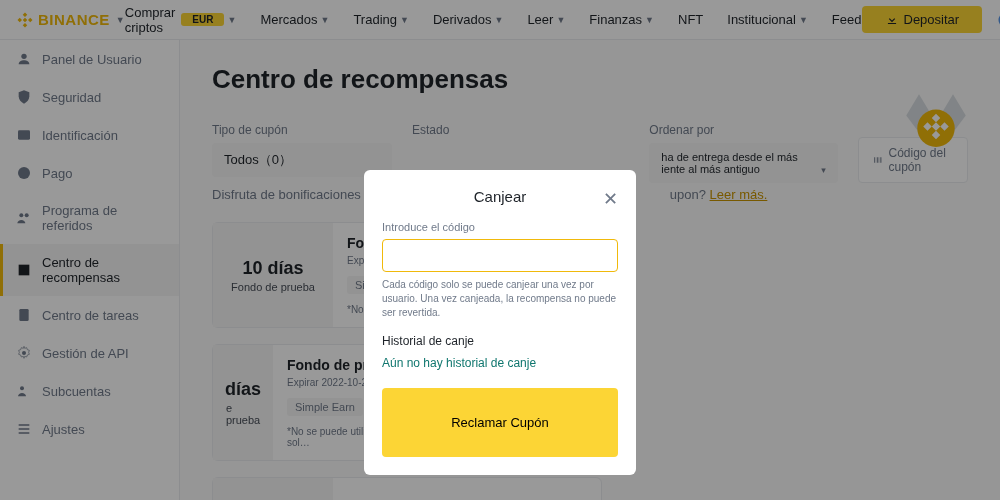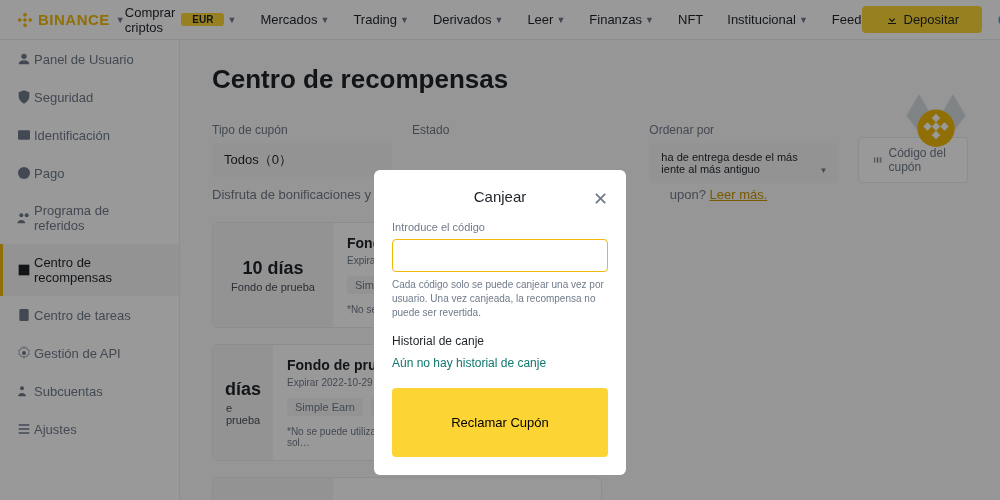--- a/index.html
+++ b/index.html
@@ -12,21 +12,21 @@
 .nav-items{display:flex;align-items:center;gap:24px;flex:1;font-size:13px;color:#1e2329}
 .nav-item{display:flex;align-items:center;gap:3px;cursor:pointer}
 .caret{font-size:9px;color:#707a8a}
 .badge-eur{background:#fcd535;padding:1px 11px;border-radius:3px;font-size:10px;font-weight:600;margin-left:3px}
 .nav-right{display:flex;align-items:center;gap:14px;font-size:13px}
 .deposit-btn{background:#fcd535;padding:6px 23px;border-radius:4px;font-weight:500;display:flex;align-items:center;gap:5px;cursor:pointer}
 .nav-icon{width:18px;height:18px;color:#707a8a;cursor:pointer}
 .cloud-icon{width:20px;height:20px}
 .main{display:flex;height:460px}
 .sidebar{width:180px;background:#fff;border-right:1px solid #eaecef}
-.side-item{display:flex;align-items:center;gap:2px;padding:11px 16px;color:#707a8a;cursor:pointer;font-size:13px}
+.side-item{display:flex;align-items:center;gap:10px;padding:11px 16px;color:#707a8a;cursor:pointer;font-size:13px}
 .side-item.active{background:#f5f5f5;color:#1e2329;border-left:3px solid #f0b90b;padding-left:13px}
 .side-icon{width:16px;height:16px;flex-shrink:0}
 .content{flex:1;padding:24px 32px;position:relative}
 .page-title{font-size:26px;font-weight:600;margin-bottom:28px}
 .medal{position:absolute;right:30px;top:50px;width:68px;height:68px}
 .filters{display:flex;gap:20px;margin-bottom:4px;font-size:12px;color:#707a8a}
 .filter-group{display:flex;flex-direction:column;gap:6px}
 .filter-label{color:#707a8a}
 .filter-select{background:#f5f5f5;padding:8px 12px;border-radius:4px;min-width:180px;color:#1e2329;font-size:13px;display:flex;align-items:flex-end;justify-content:space-between}
 .code-btn{background:#fff;border:1px solid #eaecef;padding:8px 14px;border-radius:4px;display:flex;align-items:center;gap:6px;margin-left:auto;align-self:flex-end;cursor:pointer}
@@ -38,21 +38,21 @@
 .card-days{font-size:18px;font-weight:600}
 .card-fund{font-size:11px;color:#474d57;margin-top:2px}
 .card-body{flex:1;padding:12px 14px}
 .card-title{font-weight:600;font-size:14px;margin-bottom:4px}
 .card-expire{font-size:10px;color:#707a8a;margin-bottom:10px}
 .card-tags{display:flex;gap:8px;align-items:center;margin-bottom:10px}
 .tag{background:#f5f5f5;padding:3px 8px;border-radius:3px;font-size:11px;color:#707a8a}
 .tag-exp{background:#f5f5f5;color:#b7bdc6;padding:3px 10px}
 .card-note{font-size:10px;color:#707a8a;display:flex;align-items:center;gap:4px}
 .overlay{position:absolute;inset:0;background:rgba(0,0,0,0.4);z-index:10}
-.modal{position:absolute;left:50%;top:170px;transform:translateX(-50%);width:252px;background:#fff;border-radius:6px;z-index:20;padding:18px}
+.modal{position:absolute;left:50%;top:170px;transform:translateX(-50%);width:272px;background:#fff;border-radius:6px;z-index:20;padding:18px}
 .modal-header{display:flex;align-items:center;justify-content:center;position:relative;margin-bottom:16px}
 .modal-title{font-size:15px;font-weight:500}
 .modal-close{position:absolute;right:0;top:0;cursor:pointer;color:#707a8a;font-size:18px}
 .modal-label{font-size:11px;color:#707a8a;margin-bottom:6px}
 .modal-input{width:100%;border:1px solid #f0b90b;border-radius:4px;padding:8px;outline:none;margin-bottom:6px}
 .modal-hint{font-size:10px;color:#707a8a;line-height:1.4;margin-bottom:14px}
 .modal-section{font-size:12px;font-weight:500;margin-bottom:8px}
 .modal-empty{font-size:12px;color:#0f766e;margin-bottom:18px}
 .modal-btn{width:100%;background:#fcd535;border:none;padding:27px;border-radius:4px;font-size:13px;font-weight:500;cursor:pointer}
 </style>

